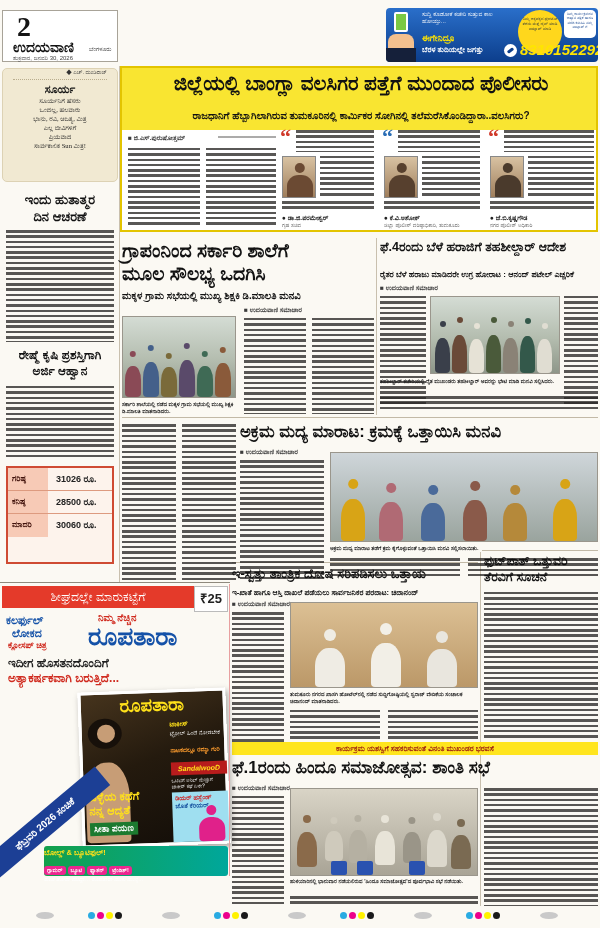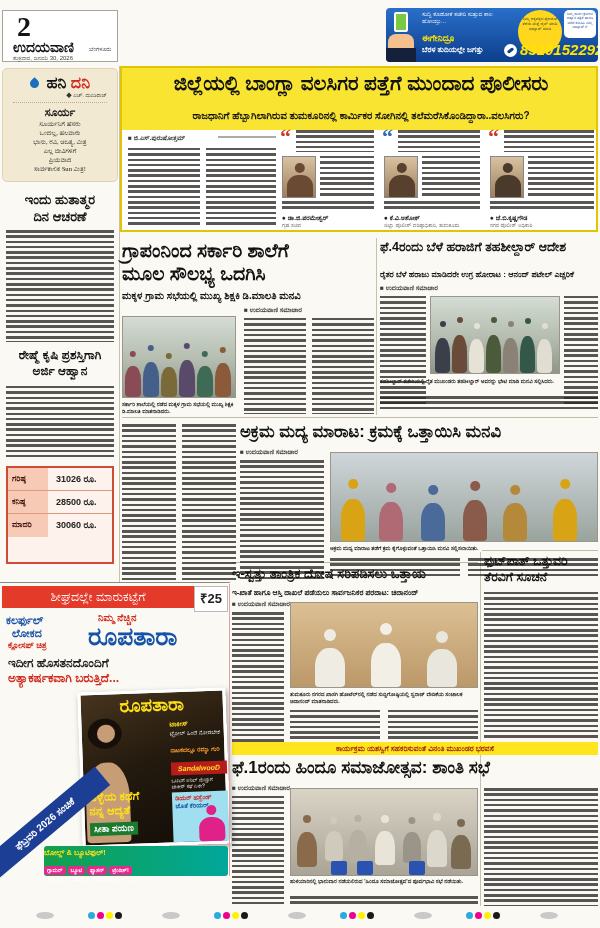--- a/index.html
+++ b/index.html
@@ -226,25 +226,20 @@
       <span style="position:absolute;left:40px;bottom:0;width:16px;height:14px;background:#2a52b0;border-radius:2px"></span>
       <span style="position:absolute;left:66px;bottom:0;width:16px;height:14px;background:#2a52b0;border-radius:2px"></span>
       <span style="position:absolute;left:118px;bottom:0;width:16px;height:14px;background:#2a52b0;border-radius:2px"></span>
     </div>
     <div class="cap" style="left:290px;top:878px;width:188px">ಹುಳಿಯಾರಿನಲ್ಲಿ ಭಾನುವಾರ ನಡೆಯಲಿರುವ 'ಹಿಂದೂ ಸಮಾಜೋತ್ಸವ'ದ ಪೂರ್ವಭಾವಿ ಸಭೆ ನಡೆಯಿತು.</div>
     <div class="tx" style="left:484px;top:788px;width:114px;height:118px"></div>
     <div class="tx" style="left:290px;top:896px;width:188px;height:10px"></div>
   </div>
 
   <div class="b hani">
-    <div class="ctr" style="padding-top:5px">
-      <span class="drop"></span>
-      <span class="hl" style="font-size:16px">ಹನಿ</span>
-      <span class="hl" style="font-size:16px;color:#d02c20">ದನಿ</span>
-    </div>
     <div style="text-align:right;padding-right:10px;font-size:5.5px;color:#333">◆ ಎಚ್. ದುಂಡಿರಾಜ್</div>
     <div style="margin:3px 10px;border-top:1px dotted #b9ad8e"></div>
     <div class="ctr hl" style="font-size:11px">ಸೂರ್ಯ</div>
     <div class="ctr" style="font-size:6.6px;line-height:9px;color:#222;font-family:'Liberation Serif',serif">
       <div>ಸೂರ್ಯನಿಗೆ ಹೆಸರು</div>
       <div>ಒಂದಲ್ಲ, ಹಲವಾರು</div>
       <div>ಭಾನು, ರವಿ, ಆದಿತ್ಯ, ಮಿತ್ರ</div>
       <div>ಎಲ್ಲ ಜೀವಿಗಳಿಗೆ</div>
       <div>ಪ್ರಿಯವಾದ</div>
       <div>ಸಾರ್ವಕಾಲಿಕ Sun ಮಿತ್ರ!</div>

